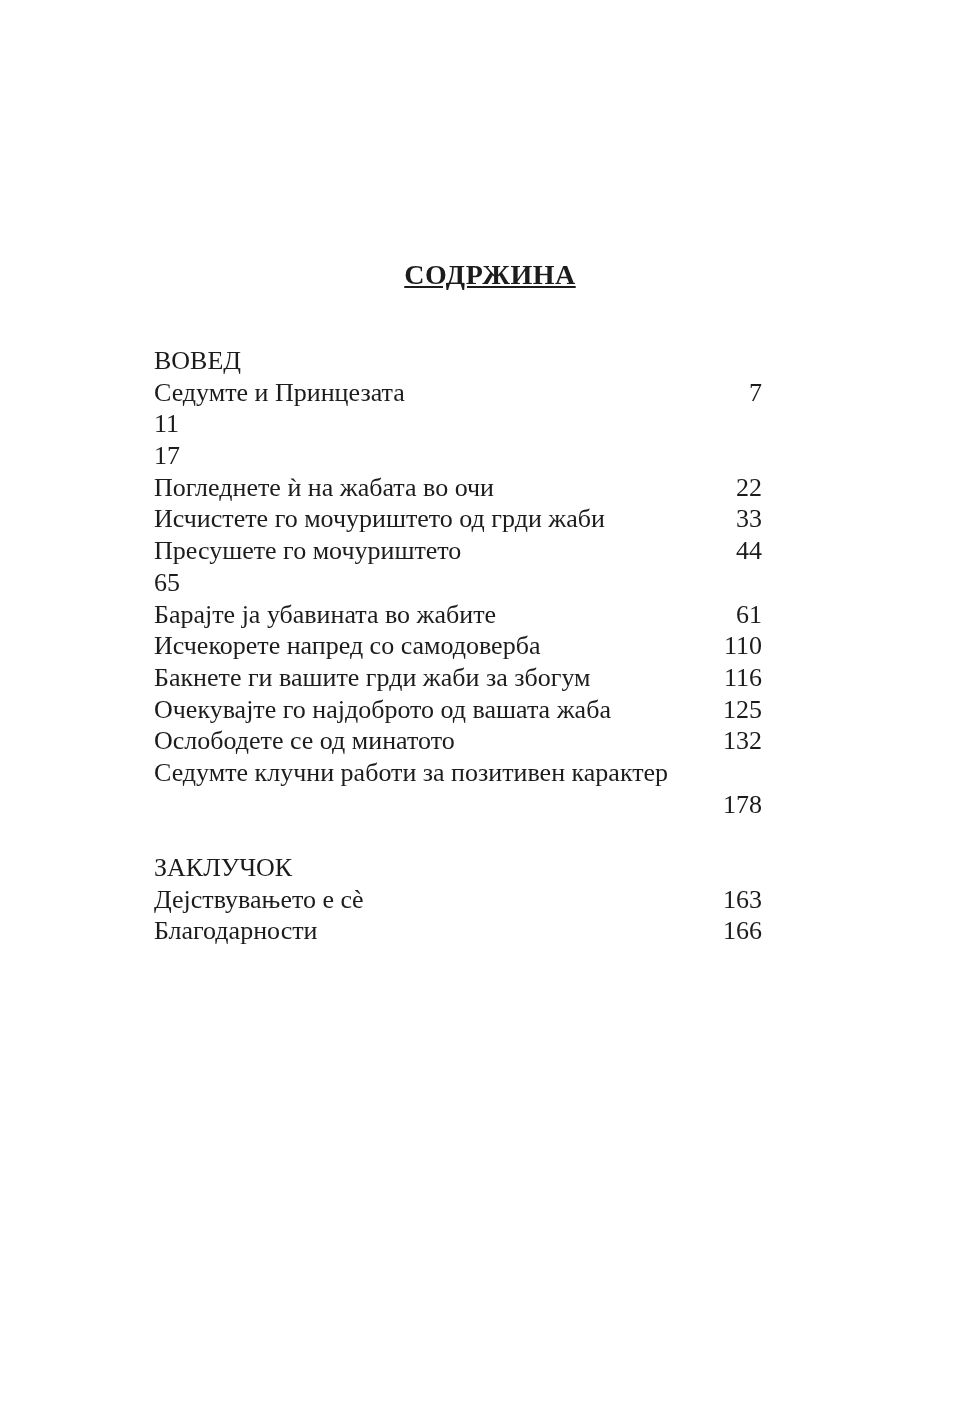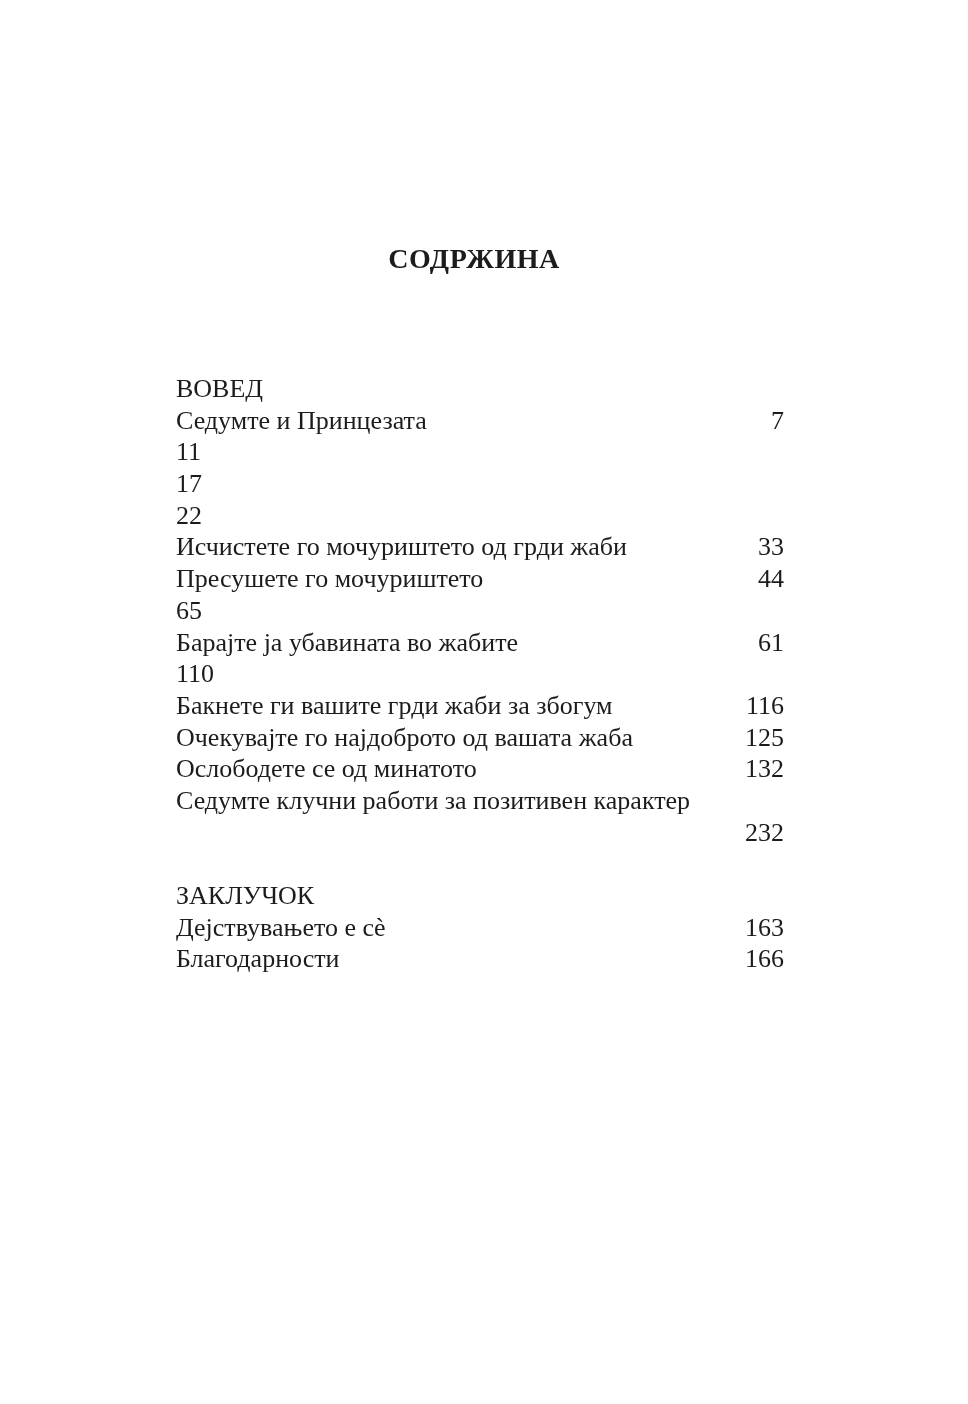--- a/index.html
+++ b/index.html
@@ -18,33 +18,33 @@
   .page {
     position: absolute;
     inset: 0;
     background: #ffffff;
   }
   .toc-title {
     position: absolute;
     top: 243px;
     left: 170px;
     width: 608px;
-    margin: 0;
+    margin: 16px;
     text-align: center;
     font-size: 28px;
     font-weight: 700;
     letter-spacing: 0.5px;
+    text-decoration: underline;
   }
   .toc {
     position: absolute;
     top: 345px;
-    left: 176px;
+    left: 154px;
     width: 608px;
     font-size: 26px;
-    margin-top: 28px;
   }
   .row {
     display: flex;
     justify-content: space-between;
     align-items: baseline;
     height: 31.7px;
     line-height: 31.7px;
     white-space: nowrap;
   }
   .row .label {
@@ -72,59 +72,61 @@
         <span class="label">Седумте и Принцезата</span>
         <span class="page-num">7</span>
       </div>
       <div class="row">
         <span class="page-num">11</span>
       </div>
       <div class="row">
         <span class="page-num">17</span>
       </div>
       <div class="row">
+        <span class="label">Погледнете ѝ на жабата во очи</span>
         <span class="page-num">22</span>
       </div>
       <div class="row">
         <span class="label">Исчистете го мочуриштето од грди жаби</span>
         <span class="page-num">33</span>
       </div>
       <div class="row">
         <span class="label">Пресушете го мочуриштето</span>
         <span class="page-num">44</span>
       </div>
       <div class="row">
         <span class="page-num">65</span>
       </div>
       <div class="row">
         <span class="label">Барајте ја убавината во жабите</span>
         <span class="page-num">61</span>
       </div>
       <div class="row">
+        <span class="label">Исчекорете напред со самодоверба</span>
         <span class="page-num">110</span>
       </div>
       <div class="row">
         <span class="label">Бакнете ги вашите грди жаби за збогум</span>
         <span class="page-num">116</span>
       </div>
       <div class="row">
         <span class="label">Очекувајте го најдоброто од вашата жаба</span>
         <span class="page-num">125</span>
       </div>
       <div class="row">
         <span class="label">Ослободете се од минатото</span>
         <span class="page-num">132</span>
       </div>
       <div class="row">
         <span class="label">Седумте клучни работи за позитивен карактер</span>
         <span class="page-num"></span>
       </div>
       <div class="row">
         <span class="label"></span>
-        <span class="page-num">232</span>
+        <span class="page-num">178</span>
       </div>
       <div class="spacer"></div>
       <div class="row">
         <span class="label">ЗАКЛУЧОК</span>
       </div>
       <div class="row">
         <span class="label">Дејствувањето е сѐ</span>
         <span class="page-num">163</span>
       </div>
       <div class="row">

